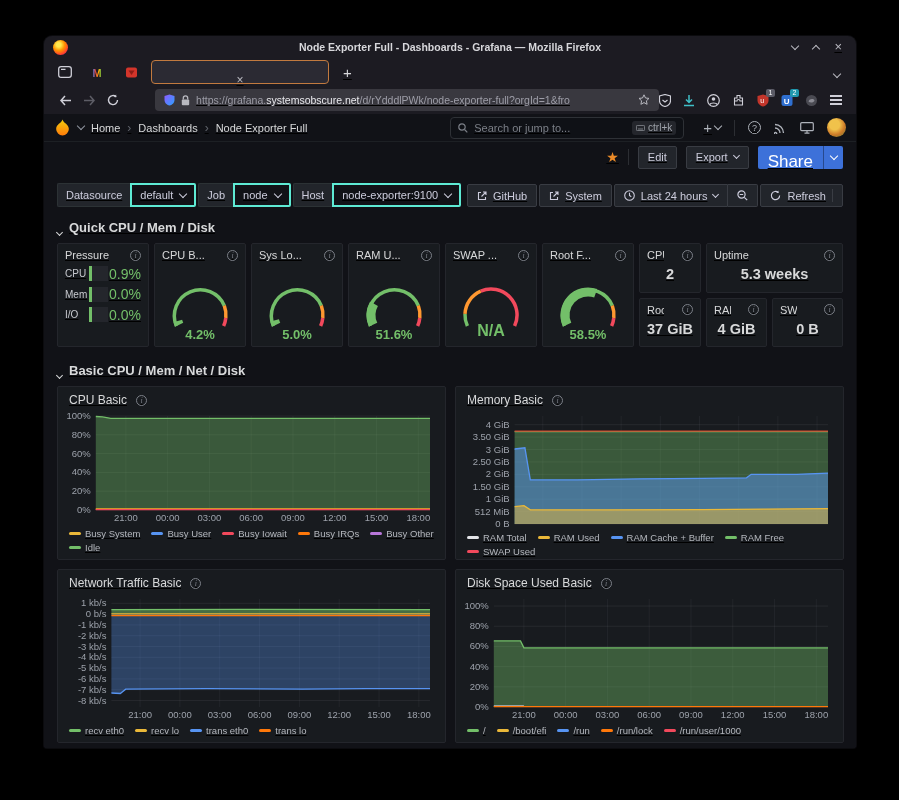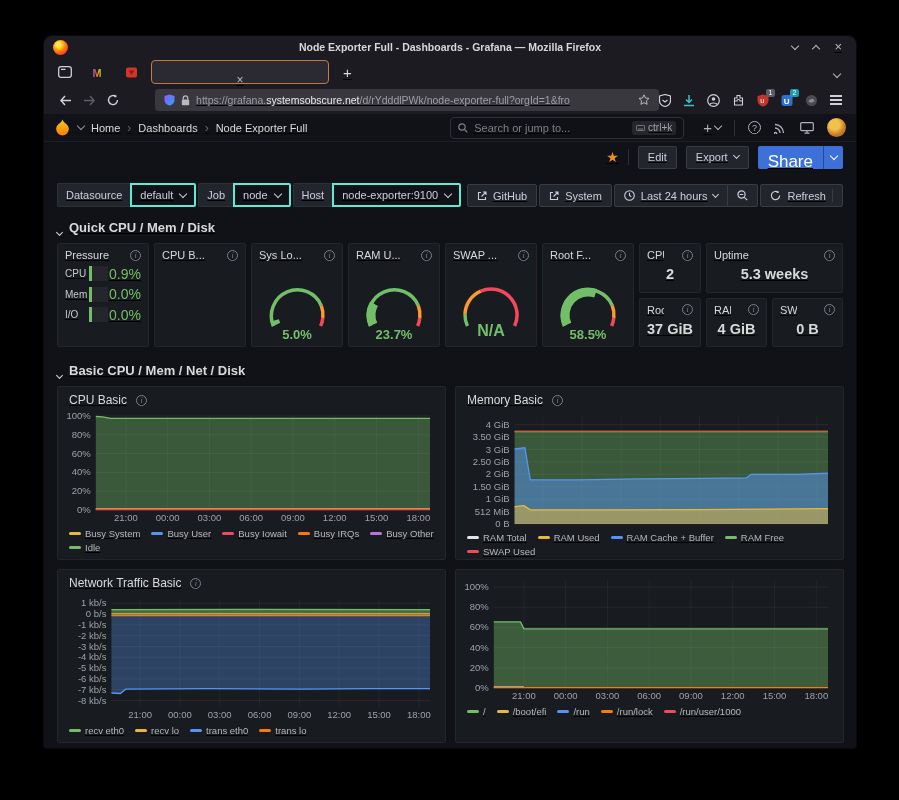--- a/index.html
+++ b/index.html
@@ -417,20 +417,29 @@
             <span class="pbar"></span>
             <span class="pv">0.0%</span>
           </div>
         </div>
 
         <div class="panel p-gauge">
           <div class="p-head">
               <span class="p-title">CPU B...</span>
               <span class="info"></span>
             </div>
+          <div class="gauge-wrap">
+              <svg width="84" height="58">
+                <path d="M18.4,51.0 A26,26 0 1 1 66.3,30.7" fill="none" stroke="#73bf69" stroke-width="3.5"></path>
+                <path d="M66.3,30.7 A26,26 0 0 1 67.8,43.0" fill="none" stroke="#ff9830" stroke-width="3.5"></path>
+                <path d="M67.8,43.0 A26,26 0 0 1 65.6,51.0" fill="none" stroke="#f2495c" stroke-width="3.5"></path>
+                <path d="M21.2,49.7 A23,23 0 0 1 19.8,46.1" fill="none" stroke="#73bf69" stroke-width="9"></path>
+              </svg>
+            <span class="gauge-val">4.2%</span>
+            </div>
         </div>
         <div class="panel p-gauge">
           <div class="p-head">
               <span class="p-title">Sys Lo...</span>
               <span class="info"></span>
             </div>
           <div class="gauge-wrap">
               <svg width="84" height="58">
                 <path d="M18.4,51.0 A26,26 0 1 1 66.3,30.7" fill="none" stroke="#73bf69" stroke-width="3.5"></path>
                 <path d="M66.3,30.7 A26,26 0 0 1 67.8,43.0" fill="none" stroke="#ff9830" stroke-width="3.5"></path>
@@ -445,21 +454,21 @@
               <span class="p-title">RAM U...</span>
               <span class="info"></span>
             </div>
           <div class="gauge-wrap">
               <svg width="84" height="58">
                 <path d="M18.4,51.0 A26,26 0 1 1 66.3,30.7" fill="none" stroke="#73bf69" stroke-width="3.5"></path>
                 <path d="M66.3,30.7 A26,26 0 0 1 67.8,43.0" fill="none" stroke="#ff9830" stroke-width="3.5"></path>
                 <path d="M67.8,43.0 A26,26 0 0 1 65.6,51.0" fill="none" stroke="#f2495c" stroke-width="3.5"></path>
                 <path d="M21.2,49.7 A23,23 0 0 1 22.0,28.7" fill="none" stroke="#73bf69" stroke-width="9"></path>
               </svg>
-            <span class="gauge-val">23.7%</span>
+            <span class="gauge-val">51.6%</span>
             </div>
         </div>
         <div class="panel p-gauge">
           <div class="p-head">
               <span class="p-title">SWAP ...</span>
               <span class="info"></span>
             </div>
           <div class="gauge-wrap">
               <svg width="84" height="58">
                 <path d="M18.4,51.0 A26,26 0 0 1 16.0,38.8" fill="none" stroke="#73bf69" stroke-width="3.5"></path>
@@ -689,20 +698,24 @@
               <text x="353.849" y="124" text-anchor="middle" font-size="9.5" fill="#9da2ab" font-family="Liberation Sans, sans-serif">18:00</text>
             </svg>
           <div class="legend">
               <span class="lg-item"><i style="background: rgb(115, 191, 105);"></i>recv eth0</span>
               <span class="lg-item"><i style="background: rgb(234, 184, 57);"></i>recv lo</span>
               <span class="lg-item"><i style="background: rgb(87, 148, 242);"></i>trans eth0</span>
               <span class="lg-item"><i style="background: rgb(255, 120, 10);"></i>trans lo</span>
             </div>
         </div>
         <div class="panel p-chart">
+          <div class="p-head">
+              <span class="p-title">Disk Space Used Basic</span>
+              <span class="info"></span>
+            </div>
           <svg class="chart" width="373" height="128">
               <line x1="30.8" x2="365" y1="12.065420560747665" y2="12.065420560747665" stroke="rgba(204,204,220,0.08)" stroke-width="1"></line>
               <line x1="30.8" x2="365" y1="32.25233644859813" y2="32.25233644859813" stroke="rgba(204,204,220,0.08)" stroke-width="1"></line>
               <line x1="30.8" x2="365" y1="52.4392523364486" y2="52.4392523364486" stroke="rgba(204,204,220,0.08)" stroke-width="1"></line>
               <line x1="30.8" x2="365" y1="72.62616822429906" y2="72.62616822429906" stroke="rgba(204,204,220,0.08)" stroke-width="1"></line>
               <line x1="30.8" x2="365" y1="92.81308411214954" y2="92.81308411214954" stroke="rgba(204,204,220,0.08)" stroke-width="1"></line>
               <line x1="30.8" x2="365" y1="113" y2="113" stroke="rgba(204,204,220,0.08)" stroke-width="1"></line>
               <line x1="60.878" x2="60.878" y1="5" y2="113" stroke="rgba(204,204,220,0.06)" stroke-width="1"></line>
               <line x1="102.65299999999999" x2="102.65299999999999" y1="5" y2="113" stroke="rgba(204,204,220,0.06)" stroke-width="1"></line>
               <line x1="144.428" x2="144.428" y1="5" y2="113" stroke="rgba(204,204,220,0.06)" stroke-width="1"></line>

